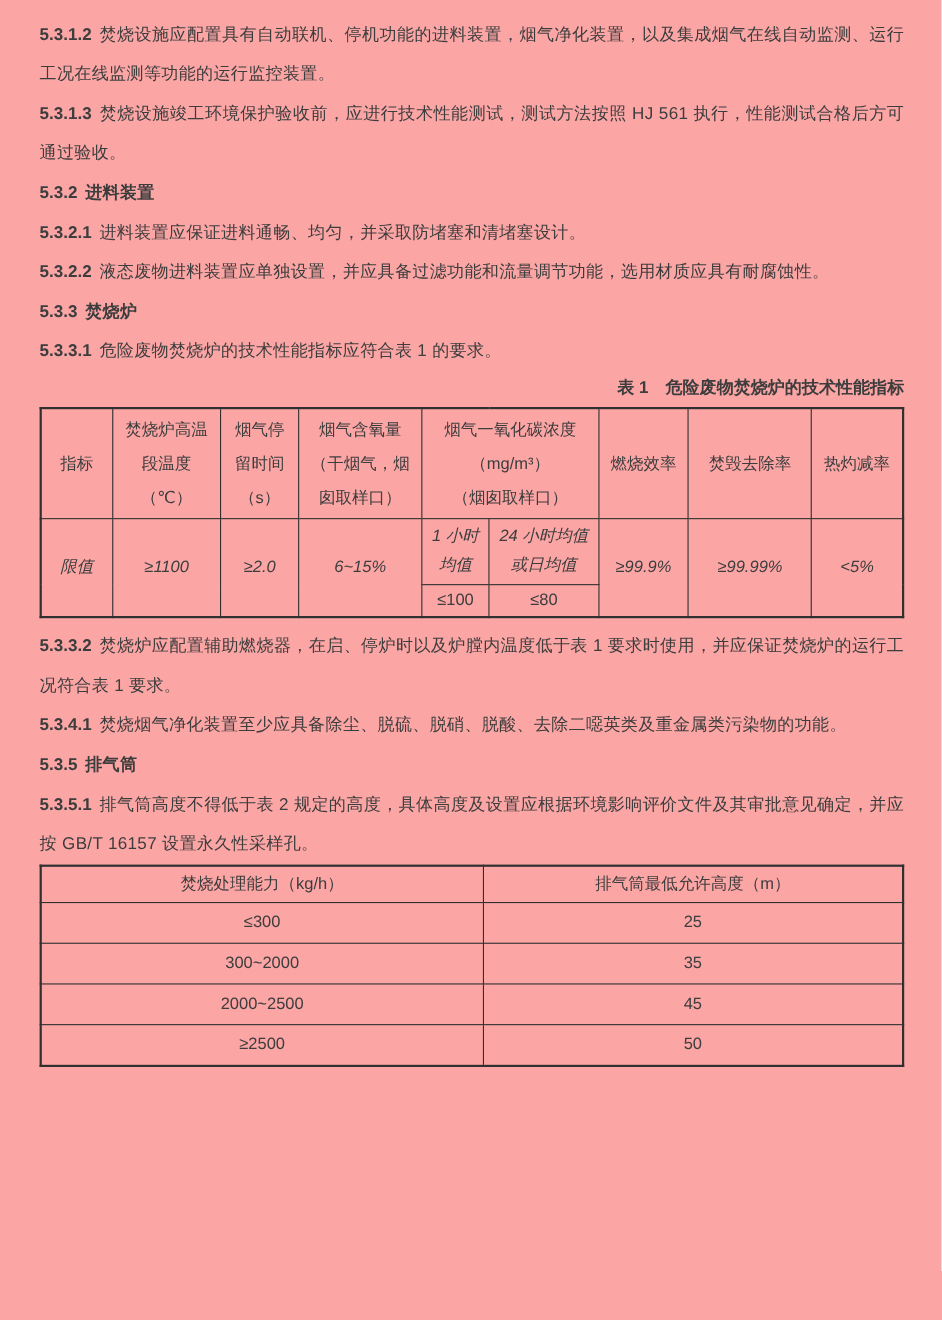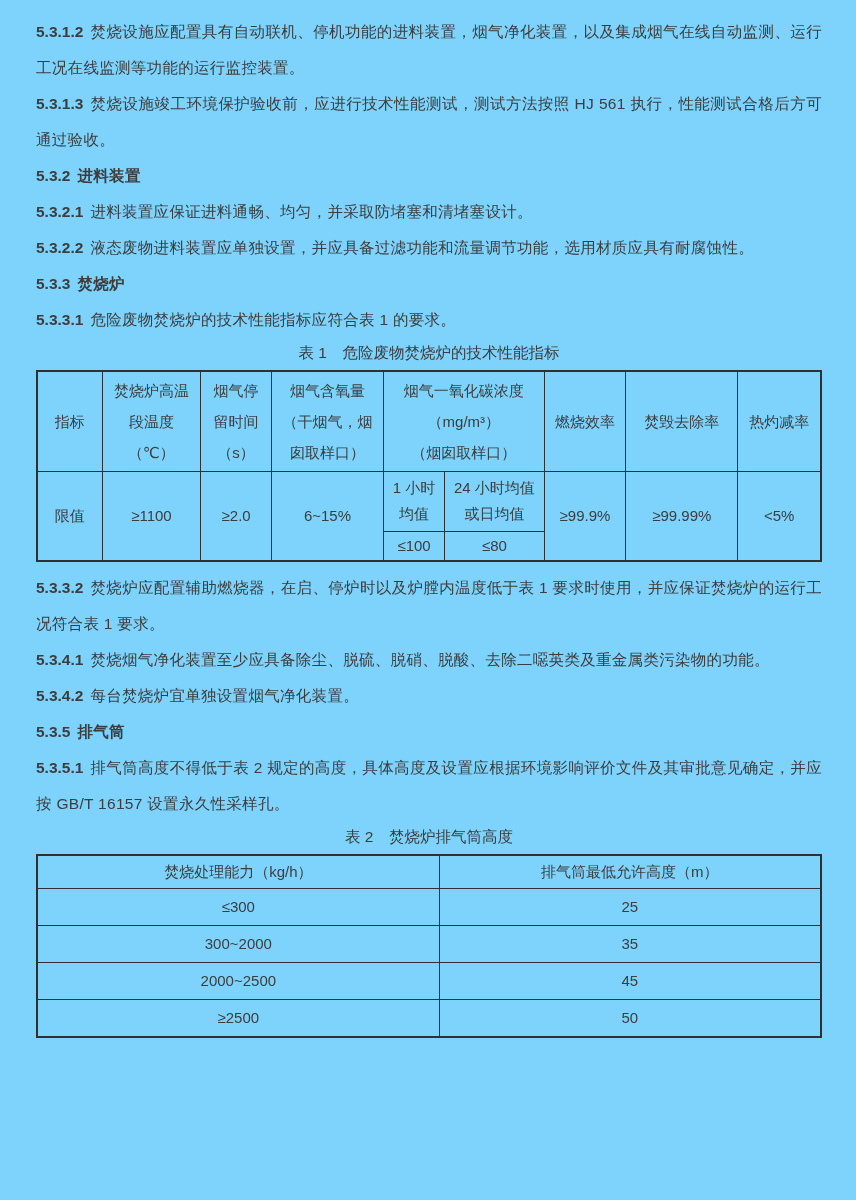--- a/index.html
+++ b/index.html
@@ -5,21 +5,21 @@
   html, body {
     margin: 0;
     padding: 0;
     background: #ffffff;
   }
   .page {
     position: relative;
     width: 856px;
     height: 1200px;
     margin: 0 auto;
-    background: #7dd3fc;
+    background: #fca5a5;
     box-sizing: border-box;
     padding: 14px 34px 0 36px;
     font-family: "Liberation Sans", "DejaVu Sans", sans-serif;
     color: #3d3d3d;
     overflow: hidden;
   }
   .para {
     margin: 0;
     font-size: 15.5px;
     line-height: 36px;
@@ -31,43 +31,43 @@
     margin-right: 7px;
     letter-spacing: 0;
   }
   .para.heading {
     font-weight: 700;
   }
   .tbl-caption {
     margin: 2px 0 4px 0;
     font-size: 15.5px;
     line-height: 26px;
-    font-weight: 400;
-    text-align: center;
+    font-weight: 700;
+    text-align: right;
   }
   table.doc-table {
     width: 100%;
     border-collapse: collapse;
     table-layout: fixed;
     border: 2px solid #303030;
     color: #3d3d3d;
   }
   table.doc-table td, table.doc-table th {
     border: 1px solid #303030;
     text-align: center;
     vertical-align: middle;
     font-size: 15px;
     font-weight: 400;
     padding: 2px 3px;
     white-space: pre-line;
     box-sizing: border-box;
   }
   
   .t1-head td { height: 100px; line-height: 31px; }
-  .t1-mid td  { height: 60px;  line-height: 26px; }
+  .t1-mid td  { height: 60px;  line-height: 26px; font-style: italic; }
   .t1-low td  { height: 24px;  line-height: 24px; }
   
   .t2 th { height: 34px; line-height: 22px; font-weight: 700; }
   .t2 td { height: 37px; line-height: 22px; }
   .t1-wrap { margin-bottom: 8px; }
 </style>
 </head>
 <body>
 
 <div class="page">
@@ -140,27 +140,25 @@
       </tr>
     </tbody>
       </table>
   </div>
 
   <p class="para"><span class="num">5.3.3.2</span><span>焚烧炉应配置辅助燃烧器，在启、停炉时以及炉膛内温度低于表 1 要求时使用，并应保证焚烧炉的运行工况符合表 1 要求。</span></p>
 
 
   <p class="para"><span class="num">5.3.4.1</span><span>焚烧烟气净化装置至少应具备除尘、脱硫、脱硝、脱酸、去除二噁英类及重金属类污染物的功能。</span></p>
 
-  <p class="para"><span class="num">5.3.4.2</span><span>每台焚烧炉宜单独设置烟气净化装置。</span></p>
 
   <p class="para heading"><span class="num">5.3.5</span><span>排气筒</span></p>
 
   <p class="para"><span class="num">5.3.5.1</span><span>排气筒高度不得低于表 2 规定的高度，具体高度及设置应根据环境影响评价文件及其审批意见确定，并应按 GB/T 16157 设置永久性采样孔。</span></p>
 
-  <p class="tbl-caption">表 2　焚烧炉排气筒高度</p>
 
   <table class="doc-table t2">
     <colgroup>
       <col style="width:51.3%">
         <col style="width:48.7%">
     </colgroup>
     <tbody>
         <tr>
       <th>焚烧处理能力（kg/h）</th>
       <th>排气筒最低允许高度（m）</th>

